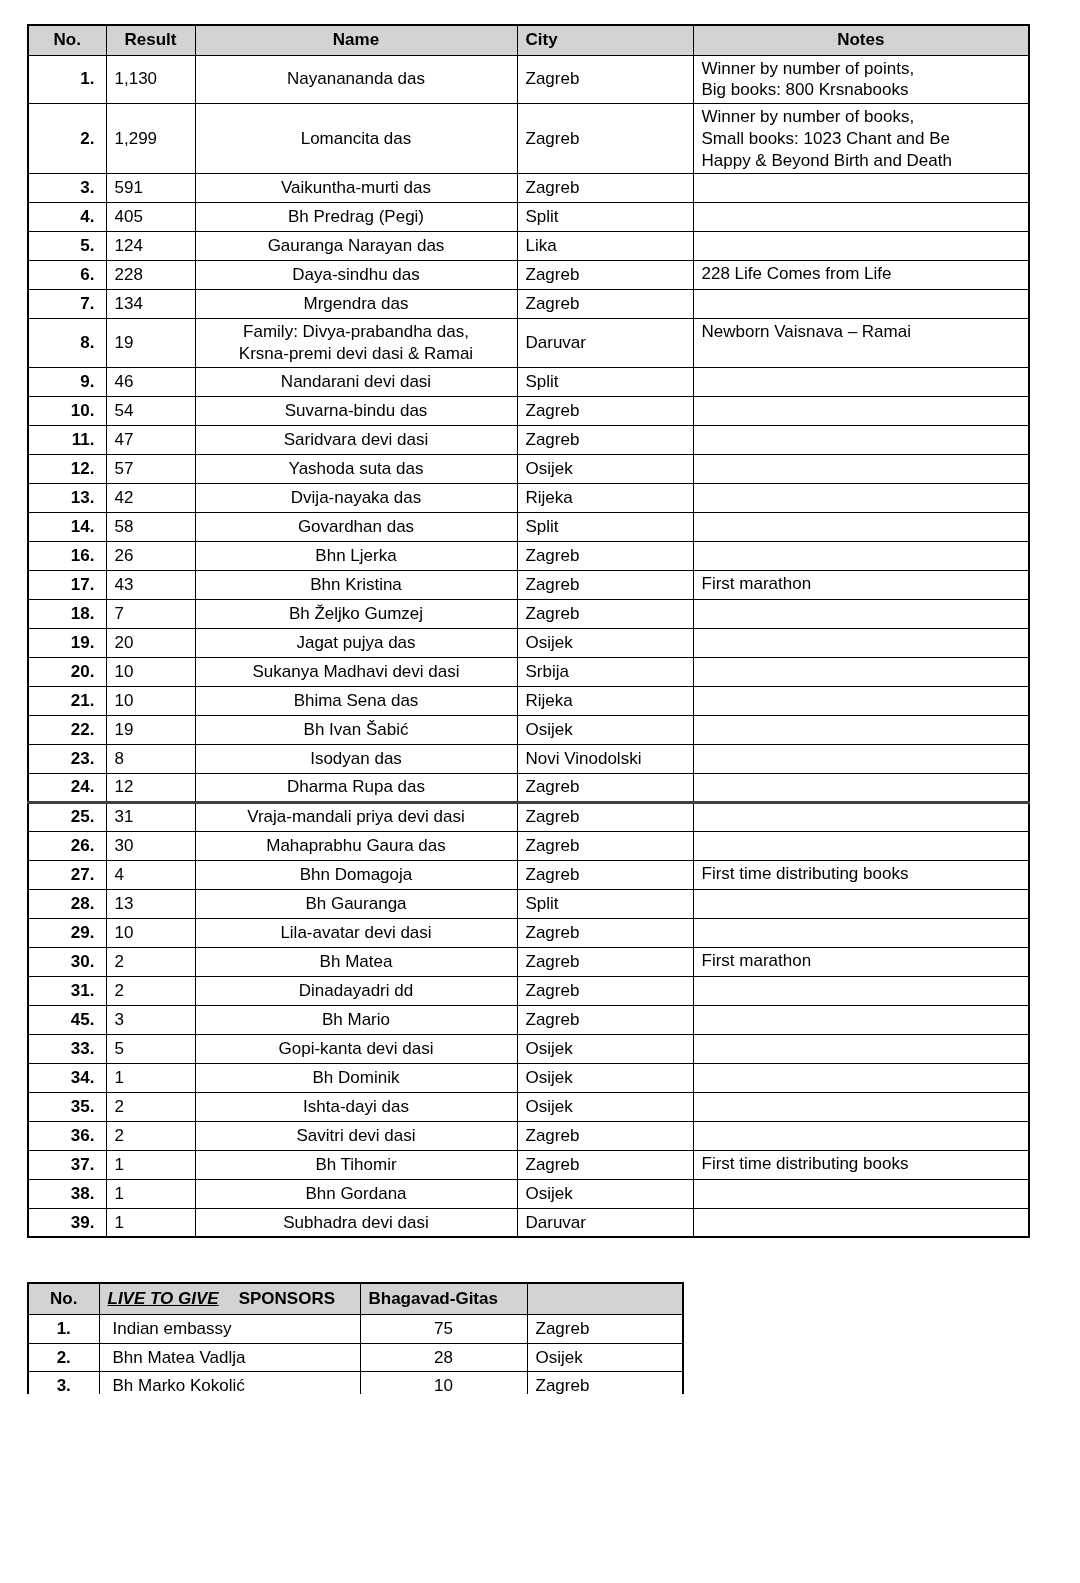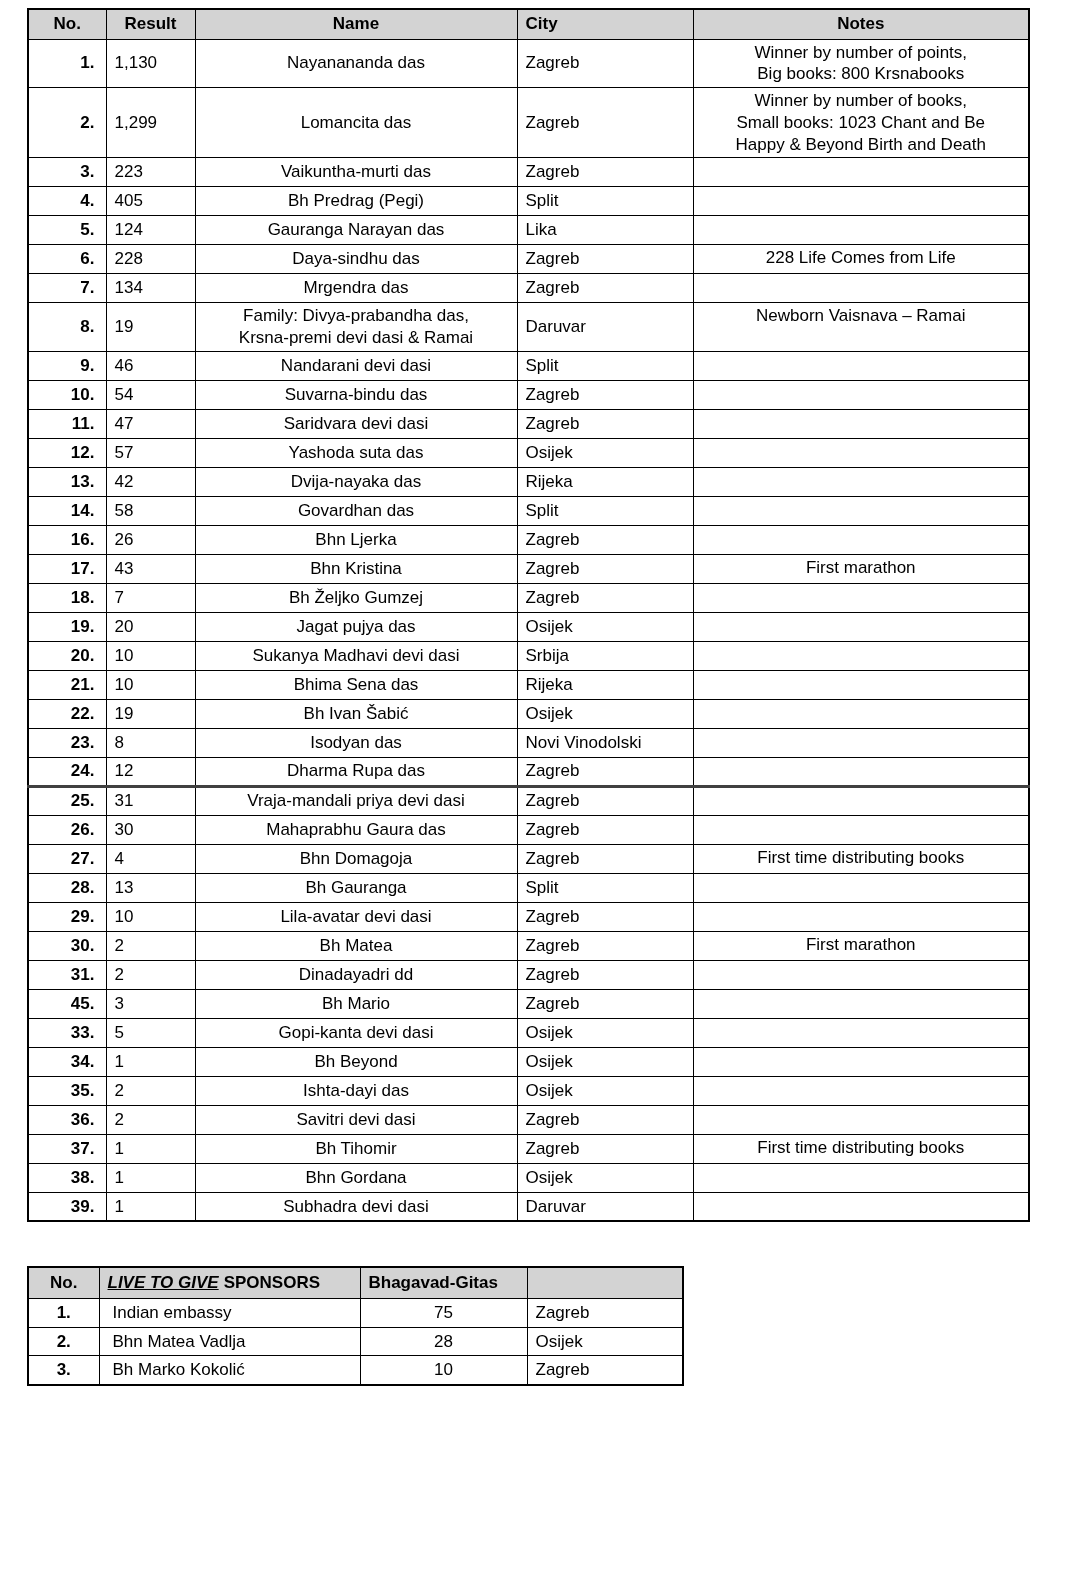--- a/index.html
+++ b/index.html
@@ -5,21 +5,21 @@
   * { margin: 0; padding: 0; box-sizing: border-box; }
   html, body {
     background: #ffffff;
     font-family: "Liberation Sans", "DejaVu Sans", sans-serif;
     color: #000000;
   }
   .page {
     width: 1080px;
     height: 1394px;
     background: #ffffff;
-    padding: 8px 0 0 27px;
+    padding: 24px 0 0 27px;
     position: relative;
   }
 
   
   table.results {
     border-collapse: collapse;
     table-layout: fixed;
     width: 1001px;
     border: 2px solid #000;
   }
@@ -41,21 +41,21 @@
   }
   table.results th.col-city { text-align: left; }
   table.results td.col-no {
     text-align: right;
     font-weight: bold;
     padding-right: 11px;
   }
   table.results td.col-result { text-align: left; }
   table.results td.col-name { text-align: center; }
   table.results td.col-city { text-align: left; }
-  table.results td.col-notes { text-align: center; vertical-align: top; }
+  table.results td.col-notes { text-align: left; vertical-align: top; }
   table.results tr.page-break td { border-top: 3px solid #404040; }
 
   
   table.sponsors {
     border-collapse: collapse;
     table-layout: fixed;
     width: 655px;
     border: 2px solid #000;
     margin-top: 44px;
   }
@@ -72,21 +72,21 @@
   table.sponsors th {
     background: #d3d3d3;
     font-weight: bold;
     text-align: left;
   }
   table.sponsors th.col-no { text-align: center; }
   table.sponsors .live-italic {
     font-style: italic;
     text-decoration: underline;
   }
-  table.sponsors .sponsors-rest { margin-left: 5px; }
+  table.sponsors .sponsors-rest { margin-left: 20px; }
   table.sponsors td.col-no { text-align: center; font-weight: bold; }
   table.sponsors td.col-name { text-align: left; padding-left: 13px; }
   table.sponsors td.col-gitas { text-align: center; font-weight: normal; }
   table.sponsors td.col-city { text-align: left; }
 
   
   .footer {
     margin-top: 26px;
     width: 1035px;
     display: flex;
@@ -149,21 +149,21 @@
       <td class="col-no">2.</td>
       <td class="col-result">1,299</td>
       <td class="col-name">Lomancita das</td>
       <td class="col-city">Zagreb</td>
       <td class="col-notes">Winner by number of books,
 Small books: 1023 Chant and Be
 Happy &amp; Beyond Birth and Death</td>
     </tr>
         <tr>
       <td class="col-no">3.</td>
-      <td class="col-result">223</td>
+      <td class="col-result">591</td>
       <td class="col-name">Vaikuntha-murti das</td>
       <td class="col-city">Zagreb</td>
       <td class="col-notes"></td>
     </tr>
         <tr>
       <td class="col-no">4.</td>
       <td class="col-result">405</td>
       <td class="col-name">Bh Predrag (Pegi)</td>
       <td class="col-city">Split</td>
       <td class="col-notes"></td>
@@ -361,21 +361,21 @@
         <tr>
       <td class="col-no">33.</td>
       <td class="col-result">5</td>
       <td class="col-name">Gopi-kanta devi dasi</td>
       <td class="col-city">Osijek</td>
       <td class="col-notes"></td>
     </tr>
         <tr>
       <td class="col-no">34.</td>
       <td class="col-result">1</td>
-      <td class="col-name">Bh Beyond</td>
+      <td class="col-name">Bh Dominik</td>
       <td class="col-city">Osijek</td>
       <td class="col-notes"></td>
     </tr>
         <tr>
       <td class="col-no">35.</td>
       <td class="col-result">2</td>
       <td class="col-name">Ishta-dayi das</td>
       <td class="col-city">Osijek</td>
       <td class="col-notes"></td>
     </tr>

